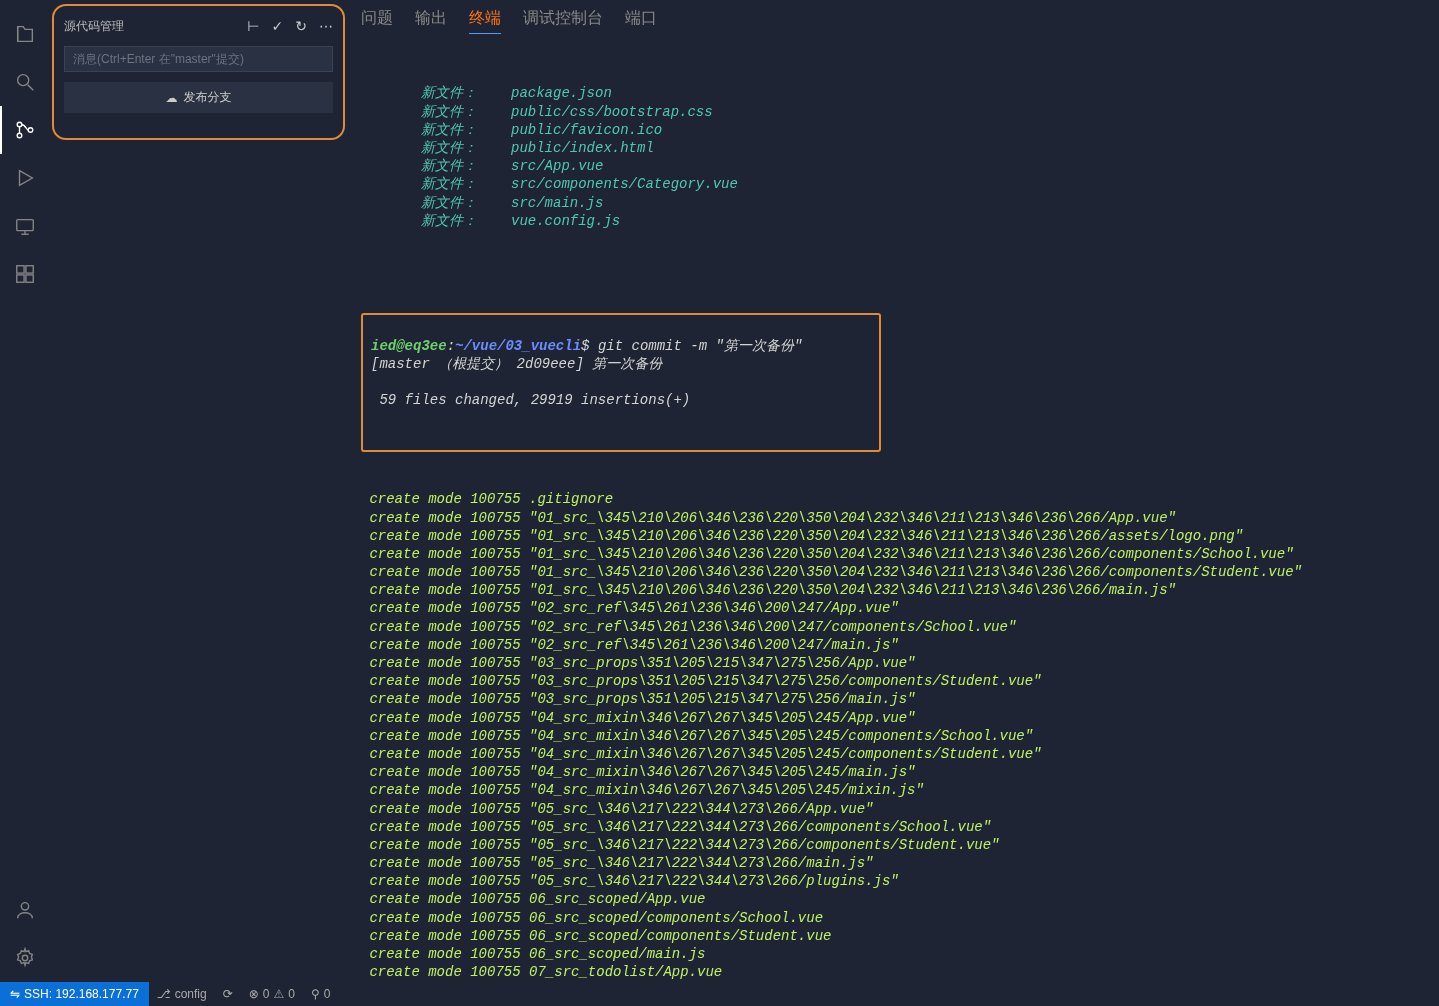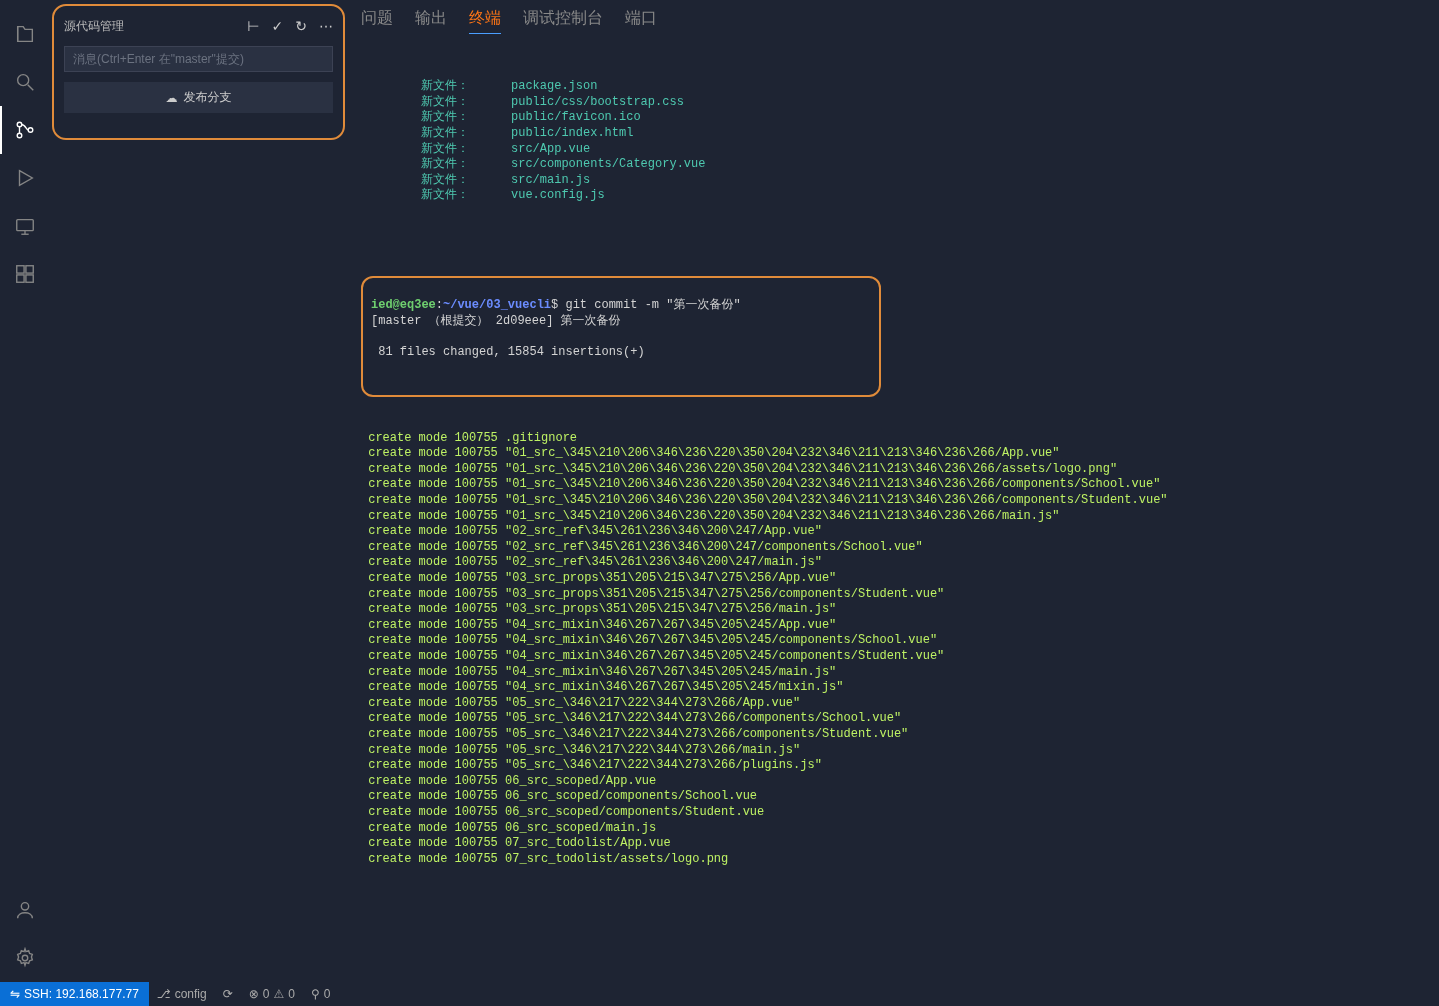--- a/index.html
+++ b/index.html
@@ -101,33 +101,34 @@
 }
 .panel-tab { cursor: pointer; padding-bottom: 4px; }
 .panel-tab.active {
   color: #f97316;
   border-bottom: 1px solid #4a9eff;
 }
 .terminal {
   flex: 1;
   padding: 8px 14px;
   font-family: "Consolas", "Courier New", monospace;
-  font-size: 12px;
+  font-size: 14px;
   line-height: 1.3;
   color: #d4d4d4;
   overflow: hidden;
   white-space: pre;
+  font-style: italic;
 }
 .new-file-block { padding-left: 60px; }
 .new-file-line { display: flex; }
 .nf-label { color: #4ec9b0; width: 90px; }
 .nf-path { color: #4ec9b0; }
 .highlight-box {
   border: 2px solid #e08b3a;
-  border-radius: 12px;
+  border-radius: 3px;
   padding: 4px 8px;
   margin: 6px 0 2px 0;
   width: 520px;
 }
 .prompt-user { color: #6fcf6f; font-weight: bold; }
 .prompt-path { color: #6b8cff; font-weight: bold; }
 .prompt-dollar { color: #d4d4d4; }
 .create-lines { color: #bef264; }
 .status-bar {
   height: 24px;
@@ -242,21 +243,21 @@
       <div class="panel-tab active">终端</div>
       <div class="panel-tab">调试控制台</div>
       <div class="panel-tab">端口</div>
     </div>
     <div class="terminal">
       <div class="new-file-block" id="new-files"><div class="new-file-line"><span class="nf-label">新文件：</span><span class="nf-path">package.json</span></div><div class="new-file-line"><span class="nf-label">新文件：</span><span class="nf-path">public/css/bootstrap.css</span></div><div class="new-file-line"><span class="nf-label">新文件：</span><span class="nf-path">public/favicon.ico</span></div><div class="new-file-line"><span class="nf-label">新文件：</span><span class="nf-path">public/index.html</span></div><div class="new-file-line"><span class="nf-label">新文件：</span><span class="nf-path">src/App.vue</span></div><div class="new-file-line"><span class="nf-label">新文件：</span><span class="nf-path">src/components/Category.vue</span></div><div class="new-file-line"><span class="nf-label">新文件：</span><span class="nf-path">src/main.js</span></div><div class="new-file-line"><span class="nf-label">新文件：</span><span class="nf-path">vue.config.js</span></div></div>
       <div style="height:4px"></div>
       <div class="highlight-box">
 <span class="prompt-user">ied@eq3ee</span><span>:</span><span class="prompt-path">~/vue/03_vuecli</span><span class="prompt-dollar">$</span> <span>git commit -m "第一次备份"</span>
 <div>[master （根提交） 2d09eee] 第一次备份</div>
-<div> 81 files changed, 15854 insertions(+)</div>
+<div> 59 files changed, 29919 insertions(+)</div>
       </div>
       <div class="create-lines" id="create-lines"><div> create mode 100755 .gitignore</div><div> create mode 100755 "01_src_\345\210\206\346\236\220\350\204\232\346\211\213\346\236\266/App.vue"</div><div> create mode 100755 "01_src_\345\210\206\346\236\220\350\204\232\346\211\213\346\236\266/assets/logo.png"</div><div> create mode 100755 "01_src_\345\210\206\346\236\220\350\204\232\346\211\213\346\236\266/components/School.vue"</div><div> create mode 100755 "01_src_\345\210\206\346\236\220\350\204\232\346\211\213\346\236\266/components/Student.vue"</div><div> create mode 100755 "01_src_\345\210\206\346\236\220\350\204\232\346\211\213\346\236\266/main.js"</div><div> create mode 100755 "02_src_ref\345\261\236\346\200\247/App.vue"</div><div> create mode 100755 "02_src_ref\345\261\236\346\200\247/components/School.vue"</div><div> create mode 100755 "02_src_ref\345\261\236\346\200\247/main.js"</div><div> create mode 100755 "03_src_props\351\205\215\347\275\256/App.vue"</div><div> create mode 100755 "03_src_props\351\205\215\347\275\256/components/Student.vue"</div><div> create mode 100755 "03_src_props\351\205\215\347\275\256/main.js"</div><div> create mode 100755 "04_src_mixin\346\267\267\345\205\245/App.vue"</div><div> create mode 100755 "04_src_mixin\346\267\267\345\205\245/components/School.vue"</div><div> create mode 100755 "04_src_mixin\346\267\267\345\205\245/components/Student.vue"</div><div> create mode 100755 "04_src_mixin\346\267\267\345\205\245/main.js"</div><div> create mode 100755 "04_src_mixin\346\267\267\345\205\245/mixin.js"</div><div> create mode 100755 "05_src_\346\217\222\344\273\266/App.vue"</div><div> create mode 100755 "05_src_\346\217\222\344\273\266/components/School.vue"</div><div> create mode 100755 "05_src_\346\217\222\344\273\266/components/Student.vue"</div><div> create mode 100755 "05_src_\346\217\222\344\273\266/main.js"</div><div> create mode 100755 "05_src_\346\217\222\344\273\266/plugins.js"</div><div> create mode 100755 06_src_scoped/App.vue</div><div> create mode 100755 06_src_scoped/components/School.vue</div><div> create mode 100755 06_src_scoped/components/Student.vue</div><div> create mode 100755 06_src_scoped/main.js</div><div> create mode 100755 07_src_todolist/App.vue</div><div> create mode 100755 07_src_todolist/assets/logo.png</div></div>
     </div>
   </div>
 </div>
 
 <div class="status-bar">
   <div class="status-remote">
     <span>⇋</span>
     <span>SSH: 192.168.177.77</span>

